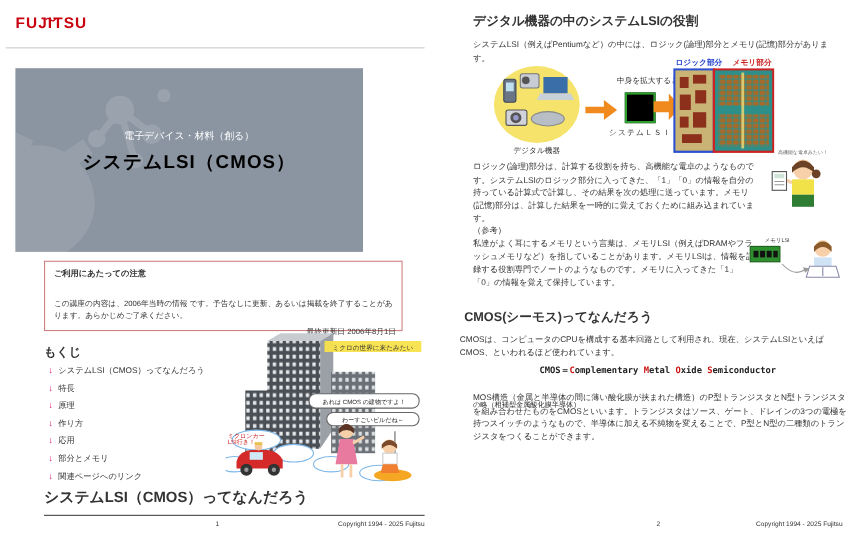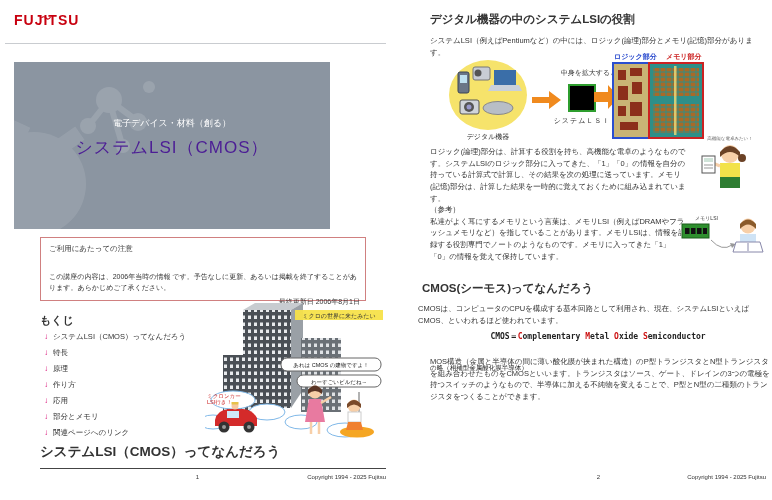--- a/index.html
+++ b/index.html
@@ -7,23 +7,23 @@
   #root{position:relative;width:772px;height:500px;background:#fff;overflow:hidden;border-radius:17px;}
   .abs{position:absolute;}
   .jp{word-break:break-all;line-height:1.55;}
 
   
   .logo{left:14px;top:12px;font-size:14px;font-weight:bold;color:#c8000f;letter-spacing:1px;}
   .logo-mark{position:absolute;left:27px;top:-5px;}
   .top-rule{left:5px;top:43px;width:381px;height:1px;background:#c9ccd0;}
   .banner{left:14px;top:62px;width:316px;height:167px;background:#8b95a1;overflow:hidden;}
   .banner-sub{position:absolute;left:0;top:55px;width:100%;text-align:center;font-size:9px;color:#fff;}
-  .banner-title{position:absolute;left:0;top:74px;width:100%;text-align:center;font-size:17px;font-weight:normal;color:#4c1d95;letter-spacing:1px;}
+  .banner-title{position:absolute;left:0;top:74px;width:100%;text-align:center;font-size:17px;font-weight:bold;color:#000000;letter-spacing:1px;}
   .notice{left:40px;top:237px;width:308px;border:1px solid #d08080;padding:6px 8px;font-size:7px;}
-  .notice-title{font-weight:normal;font-size:7.5px;margin-bottom:18px;}
+  .notice-title{font-weight:bold;font-size:7.5px;margin-bottom:18px;}
   .updated{left:40px;top:297px;width:320px;text-align:right;font-size:7px;}
   .mokuji{left:40px;top:313px;font-size:11px;font-weight:bold;}
   .toc{left:44px;top:332px;width:180px;}
   .toc-item{height:16px;font-size:7.5px;display:flex;align-items:flex-start;cursor:pointer;}
   .toc-arrow{color:#d6006f;font-weight:bold;font-size:8px;margin-right:5px;line-height:1.2;}
   .illus-city{left:205px;top:300px;}
   .left-h1{left:40px;top:443px;font-size:13.5px;font-weight:bold;}
   .h1-rule{left:40px;top:468px;width:346px;height:1px;background:#444;}
   .pg-num-1{left:0;top:474px;width:395px;text-align:center;font-size:6px;}
   .copy-1{left:186px;top:474px;width:200px;text-align:right;font-size:6px;}

